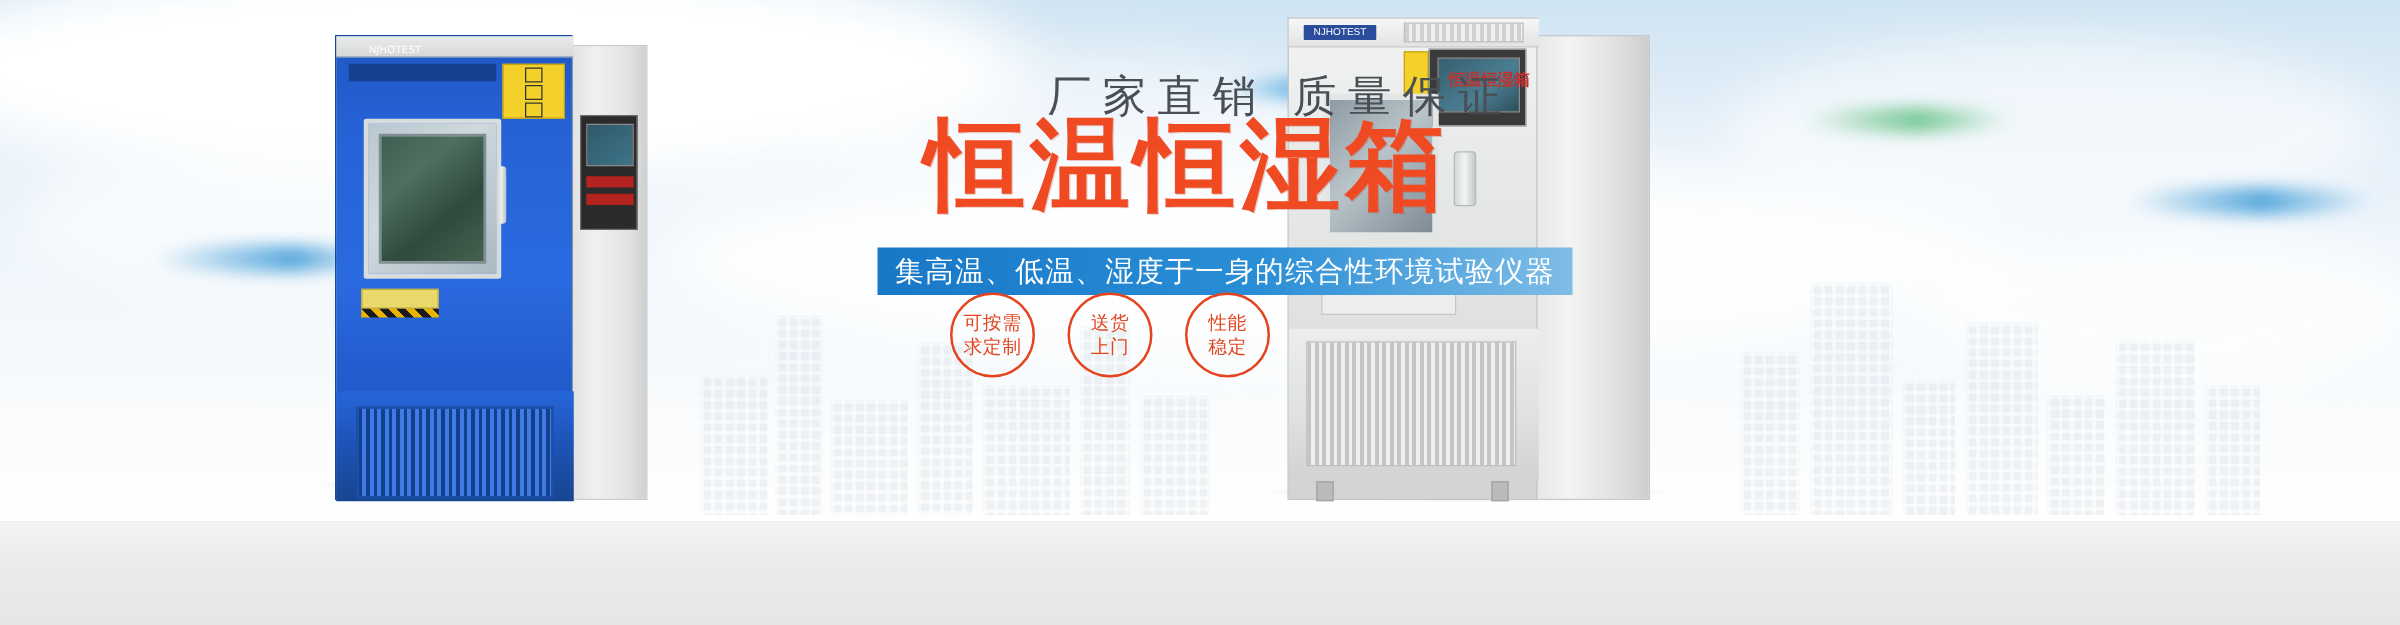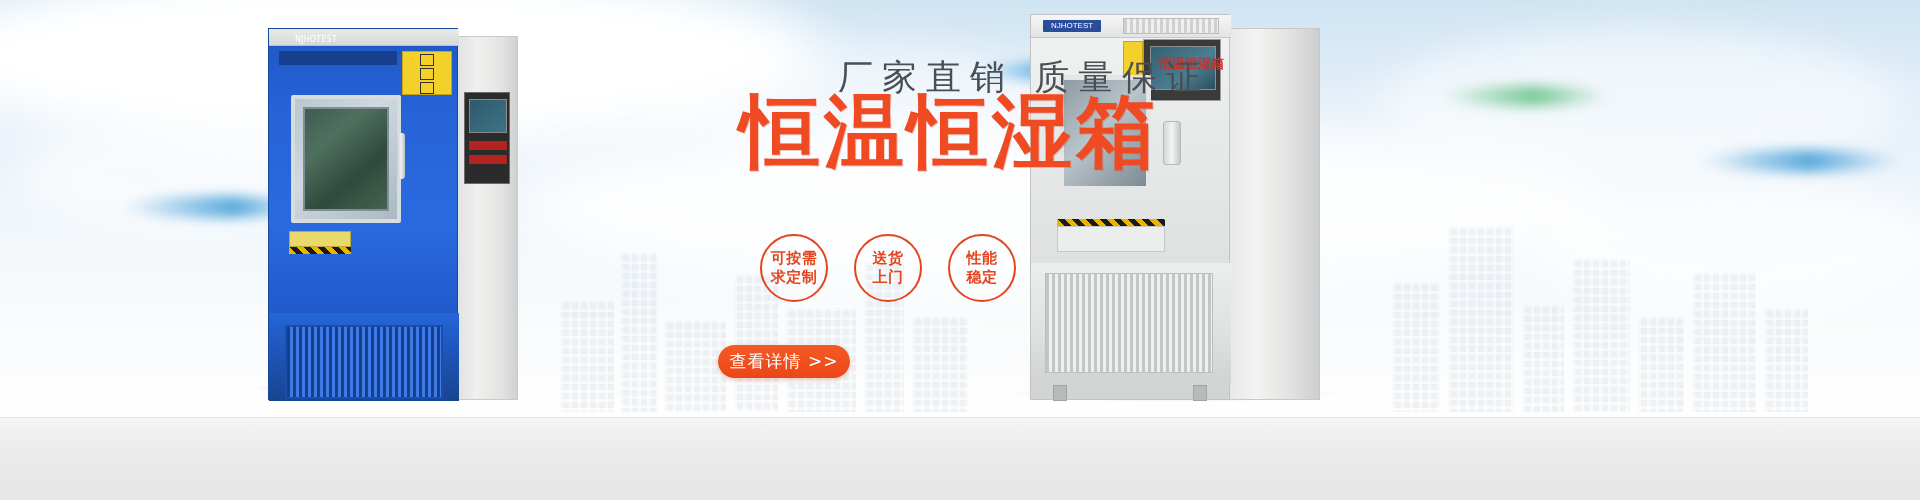--- a/index.html
+++ b/index.html
@@ -99,21 +99,21 @@
 
   
   .badges{position:absolute;left:760px;top:234px;width:420px;height:80px;display:flex;gap:26px;}
   .badge{
     width:68px;height:68px;border-radius:50%;
     border:2px solid #E4451F;box-sizing:border-box;
     display:flex;flex-direction:column;align-items:center;justify-content:center;
     color:#E4451F;font-size:15px;line-height:1.25;letter-spacing:.5px;
     font-family:"DejaVu Sans",sans-serif;background:transparent;
   }
-  .badge span{display:block;white-space:nowrap;font-weight:bold;}
+  .badge span{display:block;white-space:nowrap;}
 
   
   .cta{
     position:absolute;left:718px;top:345px;
     width:132px;height:33px;border-radius:17px;
     background:linear-gradient(180deg,#F45A25 0%,#EC4618 100%);
     color:#ffffff;font-size:17px;letter-spacing:1px;
     display:flex;align-items:center;justify-content:center;
     font-family:"DejaVu Sans",sans-serif;cursor:pointer;white-space:nowrap;
     box-shadow:0 2px 5px rgba(200,60,25,.25);
@@ -209,32 +209,34 @@
       <div class="cr-foot" style="left:162px;"></div>
     </div>
   </div>
 
   <div class="copy">
 
     <div class="tagline">厂家直销  质量保证</div>
 
     <div class="headline">恒温恒湿箱</div>
 
+    <div class="subbar">
+      <span>集高温、低温、湿度于一身的综合性环境试验仪器</span>
+    </div>
 
     <div class="badges">
       <div class="badge">
         <span>可按需</span>
         <span>求定制</span>
       </div>
       <div class="badge">
         <span>送货</span>
         <span>上门</span>
       </div>
       <div class="badge">
         <span>性能</span>
         <span>稳定</span>
       </div>
     </div>
 
-    <div class="cta">查看详情 &gt;&gt;</div>
 
   </div>
 </div>
 
 </body></html>

